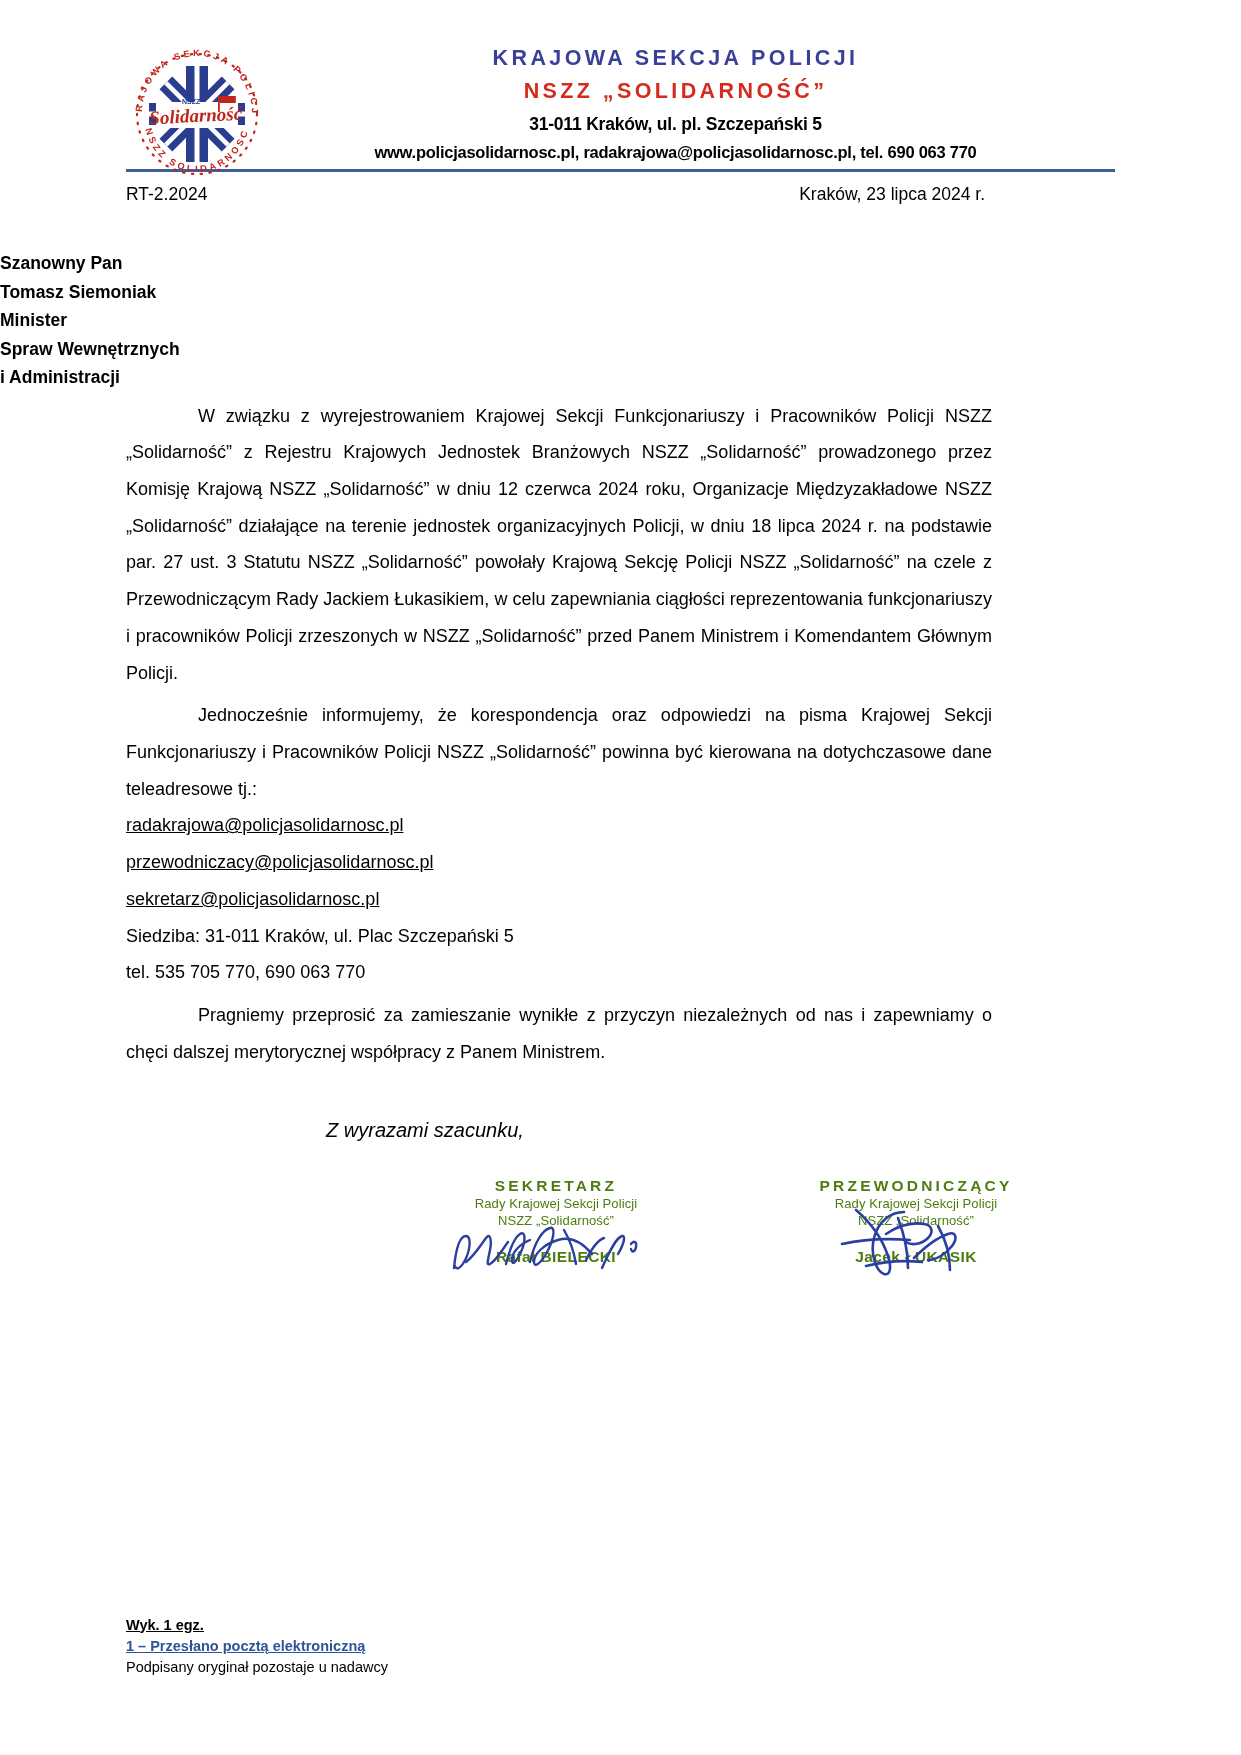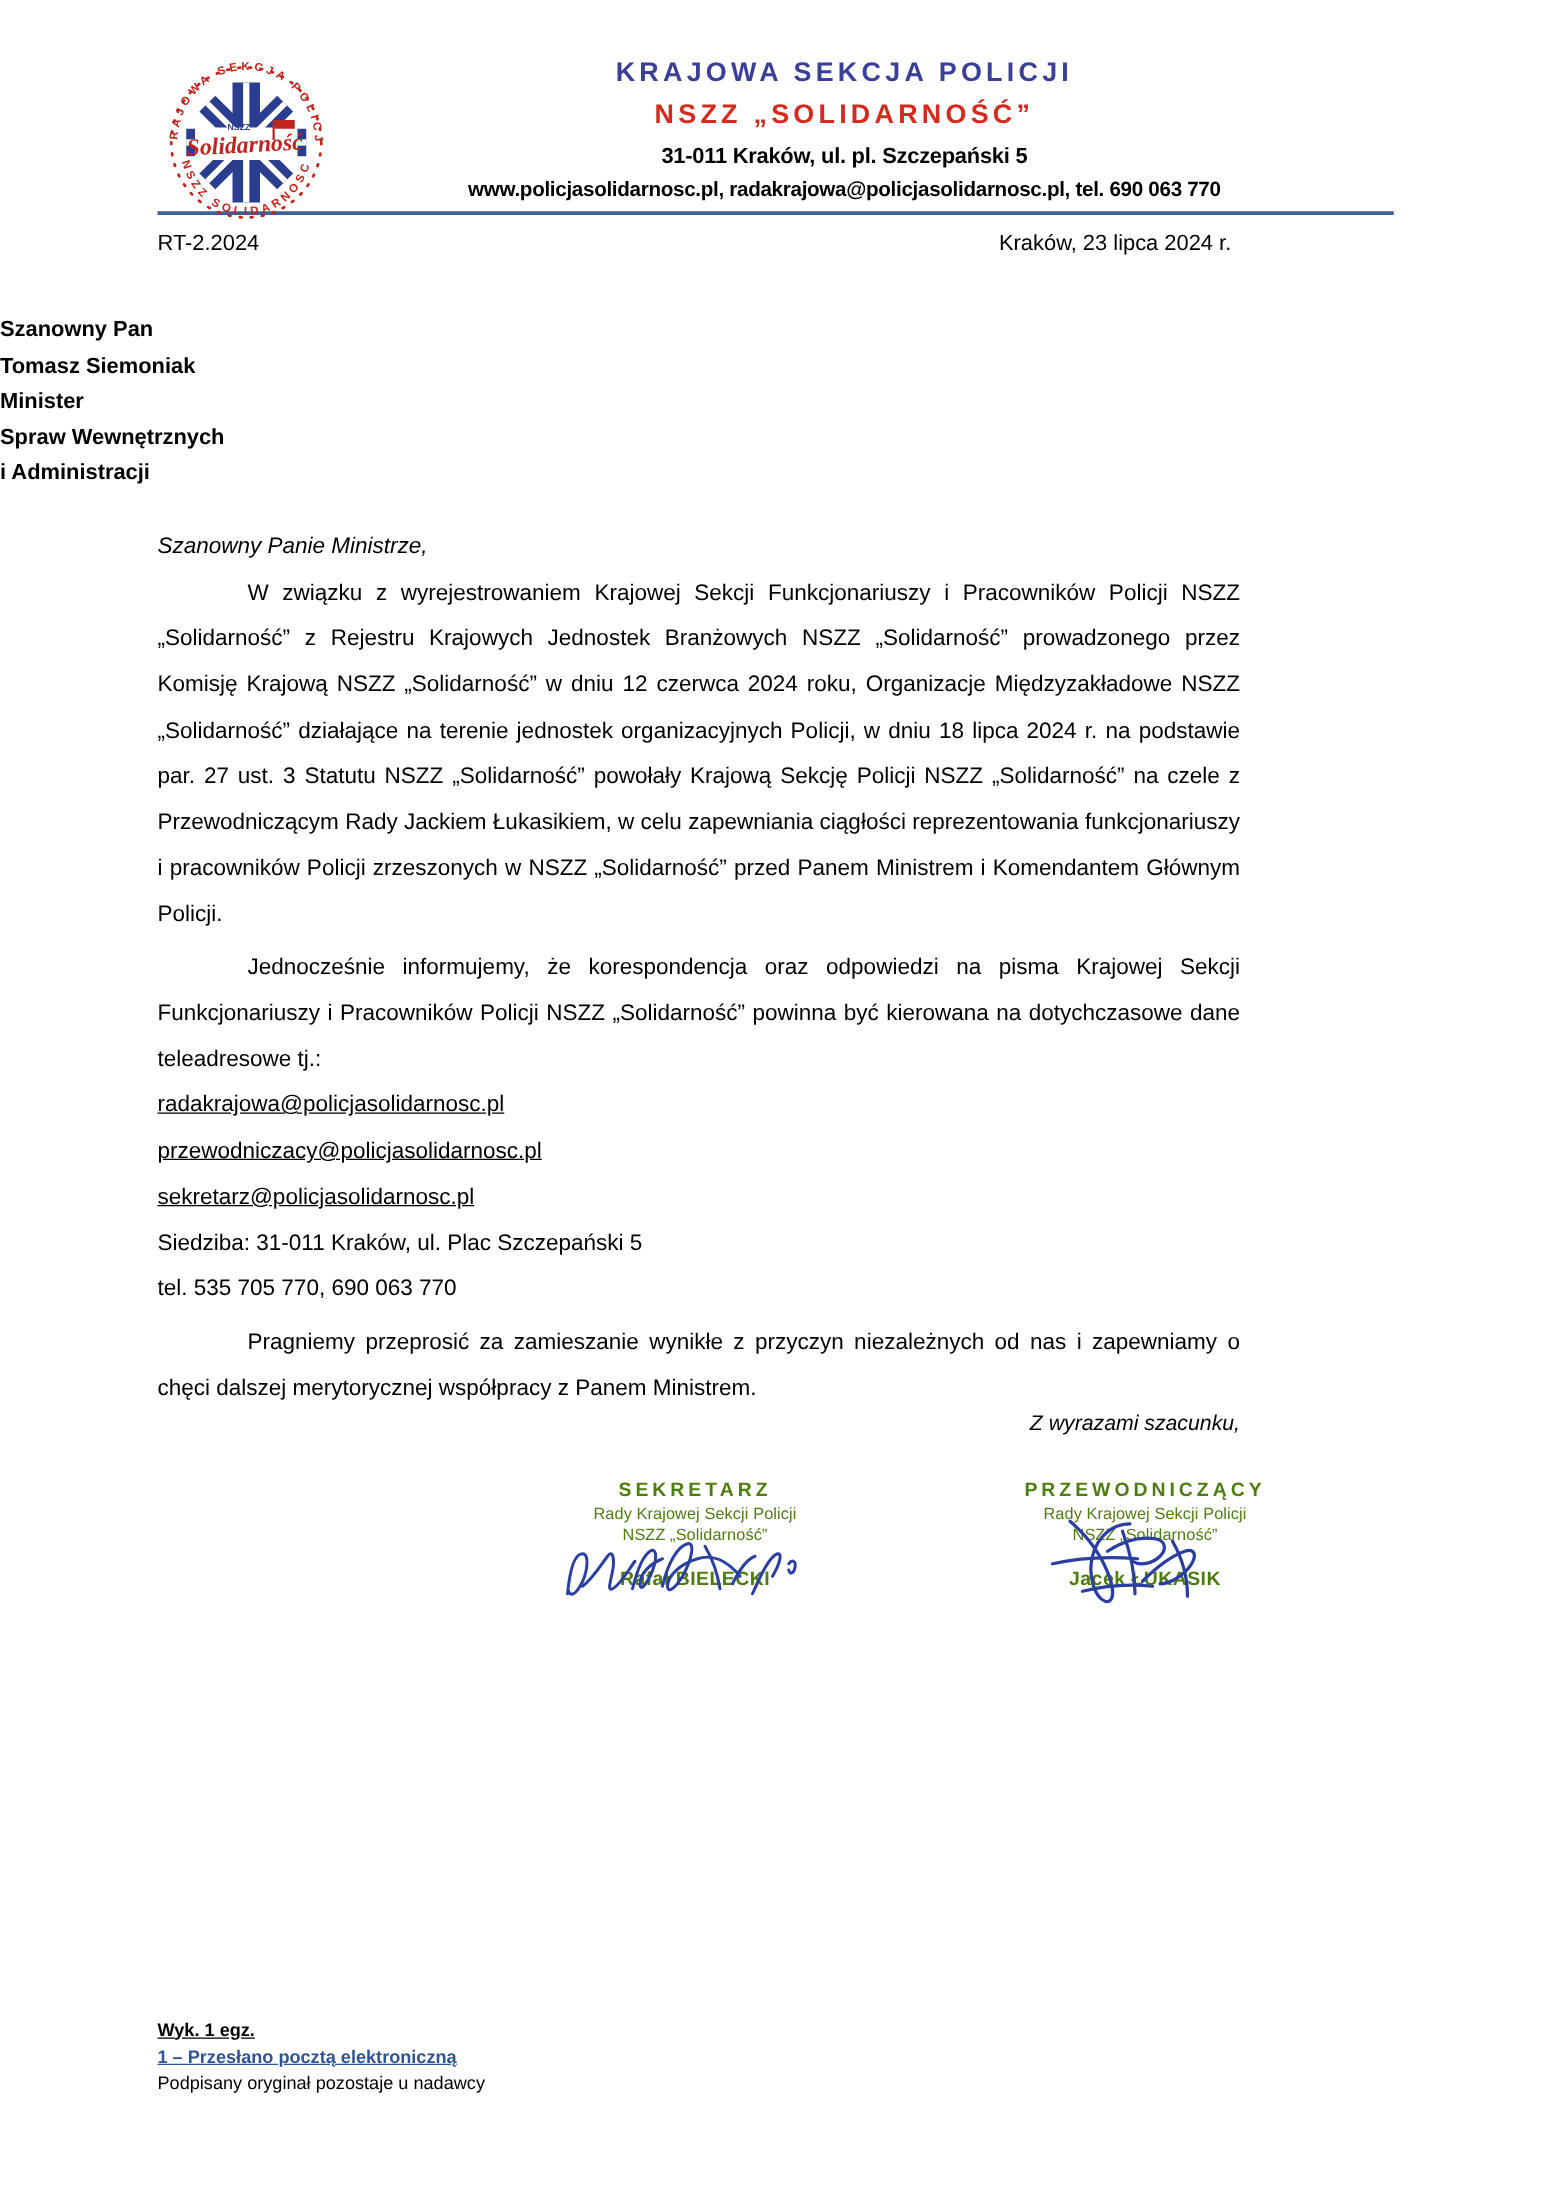--- a/index.html
+++ b/index.html
@@ -123,23 +123,24 @@
     line-height: 2.04;
     text-align: left;
   }
   a.maillink {
     color: #000000;
     text-decoration: underline;
     font-size: 18px;
   }
 
   .closing {
-    text-align: right;
+    margin-top: 48px;
+    text-align: left;
     padding-left: 200px;
-    font-size: 17px;
+    font-size: 20px;
     font-style: italic;
   }
 
   
   .sigrow {
     position: relative;
     margin: 34px 126px 0 126px;
     height: 120px;
   }
   .sigblock {
@@ -252,21 +253,20 @@
   <div class="recipient">
     <div>Szanowny Pan</div>
     <div>Tomasz Siemoniak</div>
     <div>Minister</div>
     <div>Spraw Wewnętrznych</div>
     <div>i Administracji</div>
   </div>
 
   <div class="body-block">
 
-    <div class="salutation">Szanowny Panie Ministrze,</div>
 
     <p class="para">W związku z wyrejestrowaniem Krajowej Sekcji Funkcjonariuszy i Pracowników Policji NSZZ „Solidarność” z Rejestru Krajowych Jednostek Branżowych NSZZ „Solidarność” prowadzonego przez Komisję Krajową NSZZ „Solidarność” w dniu 12 czerwca 2024 roku, Organizacje Międzyzakładowe NSZZ „Solidarność” działające na terenie jednostek organizacyjnych Policji, w dniu 18 lipca 2024 r. na podstawie par. 27 ust. 3 Statutu NSZZ „Solidarność” powołały Krajową Sekcję Policji NSZZ „Solidarność” na czele z Przewodniczącym Rady Jackiem Łukasikiem, w celu zapewniania ciągłości reprezentowania funkcjonariuszy i pracowników Policji zrzeszonych w NSZZ „Solidarność” przed Panem Ministrem i Komendantem Głównym Policji.</p>
 
     <p class="para">Jednocześnie informujemy, że korespondencja oraz odpowiedzi na pisma Krajowej Sekcji Funkcjonariuszy i Pracowników Policji NSZZ „Solidarność” powinna być kierowana na dotychczasowe dane teleadresowe tj.:</p>
 
     <div class="contact-line">
       <a class="maillink" href="#">radakrajowa@policjasolidarnosc.pl</a>
     </div>
     <div class="contact-line">
       <a class="maillink" href="#">przewodniczacy@policjasolidarnosc.pl</a>

